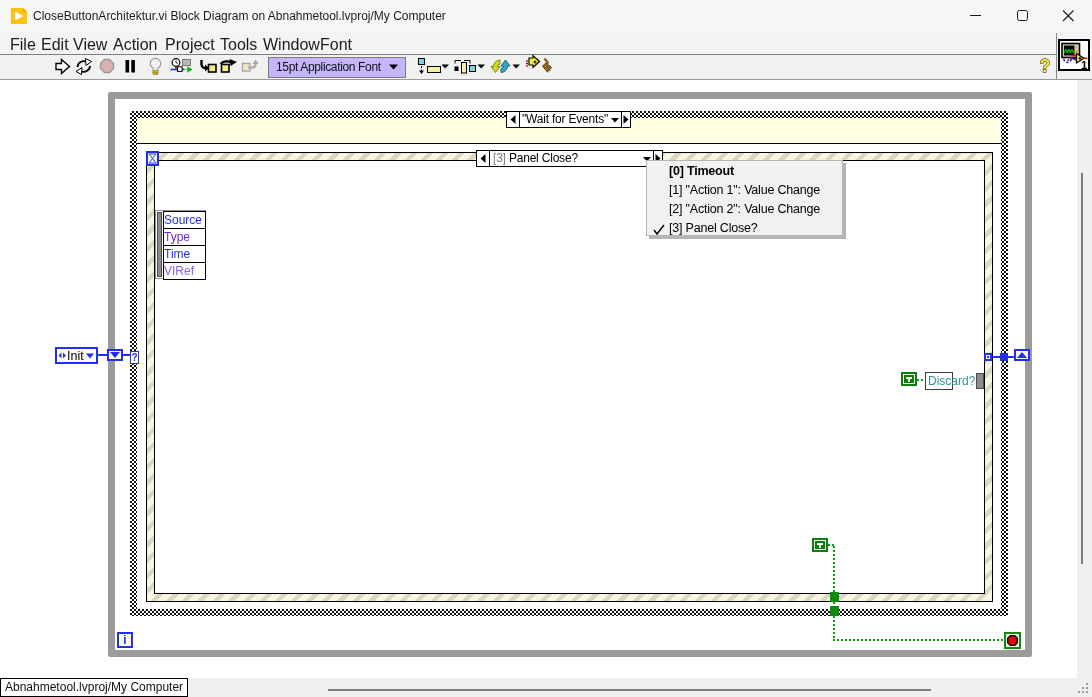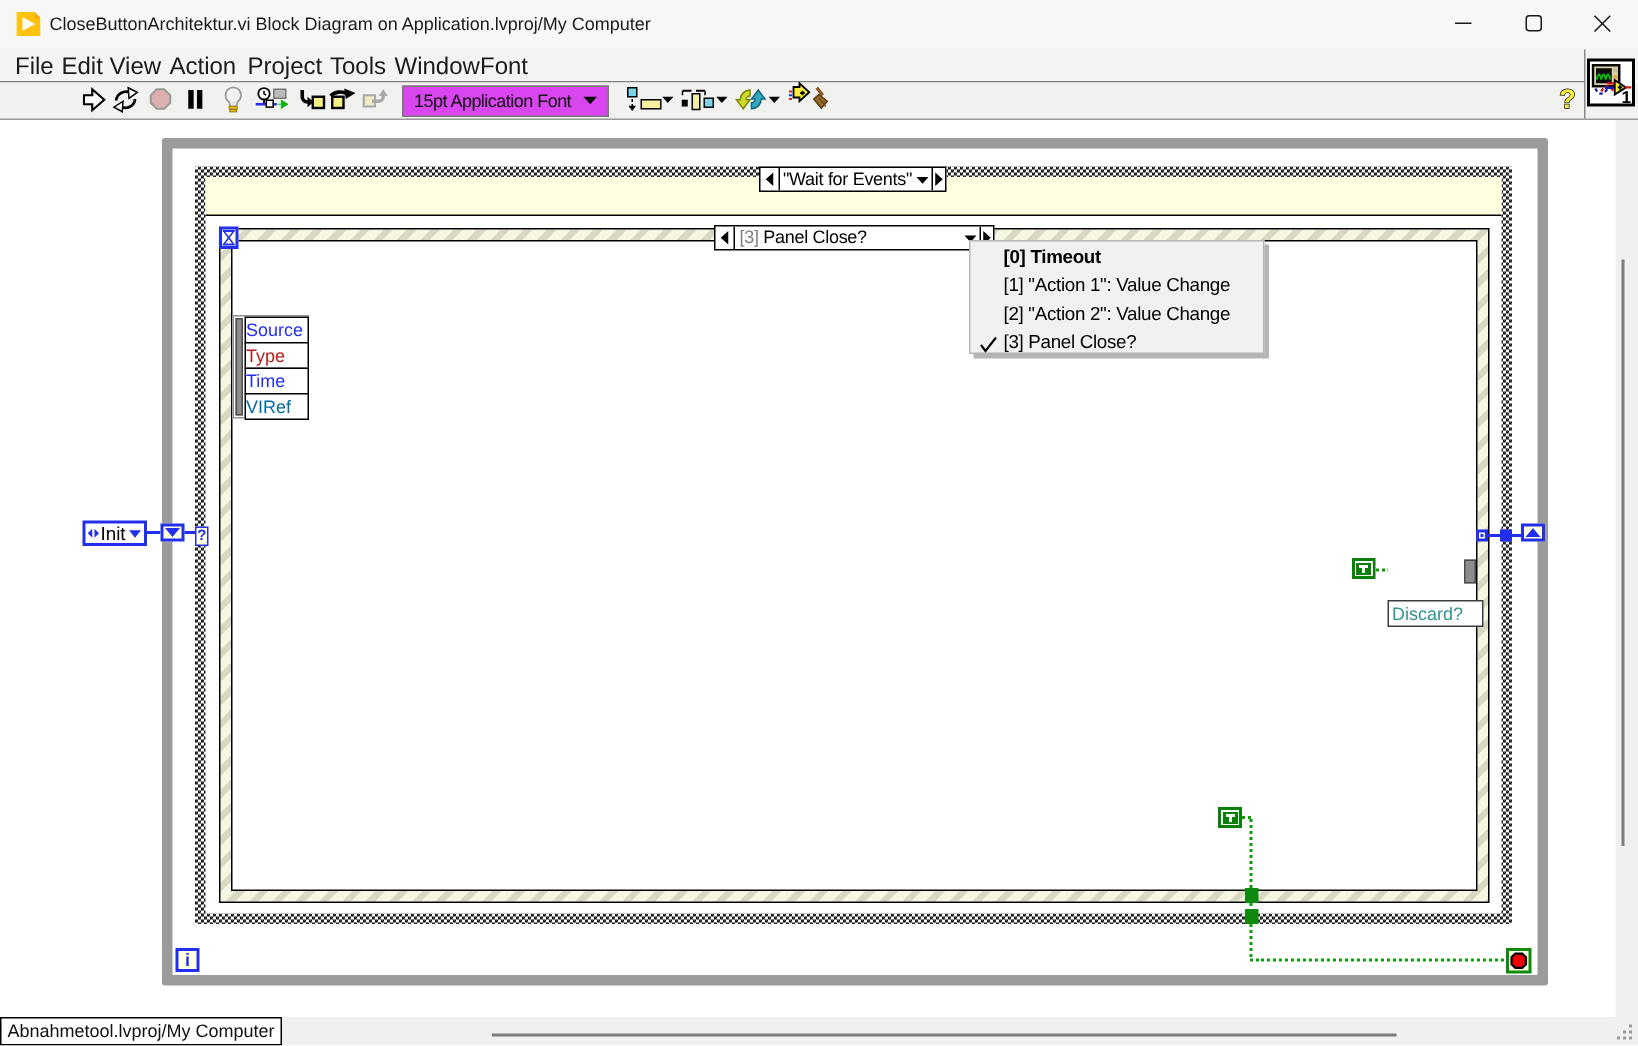--- a/index.html
+++ b/index.html
@@ -9,21 +9,21 @@
 
 #titlebar { left:0; top:0; width:1092px; height:32px; background:#f7f7f7; }
 #title-text { left:33px; top:9px; font-size:12px; color:#1b1b1b; white-space:nowrap; }
 
 #menubar { left:0; top:32px; width:1092px; height:22px; background:#f4f4f4; }
 .mi { position:absolute; top:4px; font-size:16px; color:#1b1b1b; }
 #mensep { left:0; top:54px; width:1057px; height:1px; background:#808080; }
 
 #toolbar { left:0; top:55px; width:1092px; height:25px; background:#f1f1f0; }
 #toolsep { left:0; top:79px; width:1092px; height:1px; background:#9a9a9a; }
-#fontbox { left:268px; top:57px; width:138px; height:21px; background:#d946ef; border:1px solid #7a7a7a; font-size:12px; letter-spacing:-0.35px; color:#111; line-height:19px; padding-left:7px; }
+#fontbox { left:268px; top:57px; width:138px; height:21px; background:#c4b5fd; border:1px solid #7a7a7a; font-size:12px; letter-spacing:-0.35px; color:#111; line-height:19px; padding-left:7px; }
 #vdiv { left:1056px; top:33px; width:1px; height:46px; background:#8a8a8a; }
 #viicon { left:1058px; top:39px; width:32px; height:32px; background:#fff; border:2px solid #000; }
 
 #diagram { left:0; top:80px; width:1077px; height:598px; background:#fff; }
 #vsb { left:1077px; top:80px; width:15px; height:598px; background:#f0f0f0; }
 #vsb-thumb { left:1081px; top:173px; width:2px; height:391px; background:#7d7d7d; }
 #bottombar { left:0; top:678px; width:1092px; height:19px; background:#f0f0f0; }
 #statusbox { left:0; top:678px; width:188px; height:19px; background:#fff; border:1px solid #000; font-size:12px; color:#111; line-height:16px; padding-left:4px; }
 #hsb-thumb { left:328px; top:689px; width:603px; height:2px; background:#7d7d7d; }
 
@@ -46,21 +46,21 @@
 </style>
 </head>
 <body>
 
 <div class="abs" id="titlebar"></div>
 <svg class="abs" style="left:11px;top:8px" width="16" height="16">
   <path d="M0 0 H12 L16 4 V16 H0 Z" fill="#FFC20E"></path>
   <path d="M12 0 L16 4 H12 Z" fill="#F5A800"></path>
   <polygon points="4,3.5 12.5,8 4,12.5" fill="#fff"></polygon>
 </svg>
-<div class="abs" id="title-text">CloseButtonArchitektur.vi Block Diagram on Application.lvproj/My Computer</div>
+<div class="abs" id="title-text">CloseButtonArchitektur.vi Block Diagram on Abnahmetool.lvproj/My Computer</div>
 <svg class="abs" style="left:951px;top:0" width="141" height="32">
   <line x1="19" y1="15.5" x2="30" y2="15.5" stroke="#1a1a1a" stroke-width="1"></line>
   <rect x="66.5" y="10.5" width="10" height="10" rx="2" fill="none" stroke="#1a1a1a" stroke-width="1"></rect>
   <path d="M112 10.5 L122.5 21 M122.5 10.5 L112 21" stroke="#1a1a1a" stroke-width="1.1" fill="none"></path>
 </svg>
 
 <div class="abs" id="menubar">
   <span class="mi" style="left:10px">File</span>
   <span class="mi" style="left:41px">Edit</span>
   <span class="mi" style="left:73px">View</span>
@@ -224,23 +224,23 @@
   <div style="position:absolute;left:22px;top:41px;">[2] "Action 2": Value Change</div>
   <div style="position:absolute;left:22px;top:60px;">[3] Panel Close?</div>
   <svg width="14" height="12" style="position:absolute;left:6px;top:63px">
     <path d="M1 6 L4 10 L11 1" stroke="#000" stroke-width="1.4" fill="none"></path>
   </svg>
 </div>
 
 <div class="abs" id="edn" style="left:155px; top:210px; width:51px; height:69px; border:1px solid #909090; background:#fff;">
   <div style="position:absolute;left:1px;top:1px;width:5px;height:65px;background:#8c8c8c;border:1px solid #4d4d4d;"></div>
   <div class="ednrow" style="top:0px;"><span style="color:#2230ee">Source</span></div>
-  <div class="ednrow" style="top:17px;"><span style="color:#b91c1c">Type</span></div>
+  <div class="ednrow" style="top:17px;"><span style="color:#6d28d9">Type</span></div>
   <div class="ednrow" style="top:34px;"><span style="color:#2230ee">Time</span></div>
-  <div class="ednrow" style="top:51px;"><span style="color:#0369a1">VIRef</span></div>
+  <div class="ednrow" style="top:51px;"><span style="color:#8b5cf6">VIRef</span></div>
 </div>
 
 <div class="abs" style="left:55px; top:347px; width:43px; height:17px; background:#fff; border:2px solid #2230ee;">
   <svg width="39" height="13" style="position:absolute;left:0;top:0">
     <polygon points="1.5,6.5 4.5,3.5 4.5,9.5" fill="#2230ee"></polygon>
     <polygon points="9,6.5 6,3.5 6,9.5" fill="#2230ee"></polygon>
     <polygon points="29,4.5 37,4.5 33,9.5" fill="#2230ee"></polygon>
   </svg>
   <div style="position:absolute;left:10px;top:0.5px;font-size:12.5px;line-height:12.5px;color:#000;">Init</div>
 </div>
@@ -270,21 +270,21 @@
 </div>
 
 <div class="abs tconst" style="left:901px; top:372px;"><svg width="16" height="14" shape-rendering="crispEdges">
       <rect x="0" y="0" width="16" height="14" fill="#0a7f0a"></rect>
       <rect x="2" y="2" width="12" height="10" fill="#fff"></rect>
       <rect x="3" y="3" width="10" height="8" fill="#0a7f0a"></rect>
       <rect x="5" y="4.5" width="6" height="2" fill="#fff"></rect>
       <rect x="7" y="4.5" width="2" height="5.5" fill="#fff"></rect>
     </svg></div>
 <div class="abs gdoth" style="left:917px; top:379px; width:8px;"></div>
-<div class="abs" style="left:925px; top:372px; width:64px; height:18px; background:#fff; border:1px solid #3c3c3c;margin-top:28px;">
+<div class="abs" style="left:925px; top:372px; width:28px; height:18px; background:#fff; border:1px solid #3c3c3c;">
   <div style="position:absolute;left:2px;top:1px;font-size:12px;color:#2f9393;">Discard?</div>
 </div>
 <div class="abs" style="left:976px; top:373px; width:8px; height:16px; background:#8c8c8c; border:1px solid #4d4d4d;"></div>
 
 <div class="abs tconst" style="left:812px; top:538px;"><svg width="16" height="14" shape-rendering="crispEdges">
       <rect x="0" y="0" width="16" height="14" fill="#0a7f0a"></rect>
       <rect x="2" y="2" width="12" height="10" fill="#fff"></rect>
       <rect x="3" y="3" width="10" height="8" fill="#0a7f0a"></rect>
       <rect x="5" y="4.5" width="6" height="2" fill="#fff"></rect>
       <rect x="7" y="4.5" width="2" height="5.5" fill="#fff"></rect>

